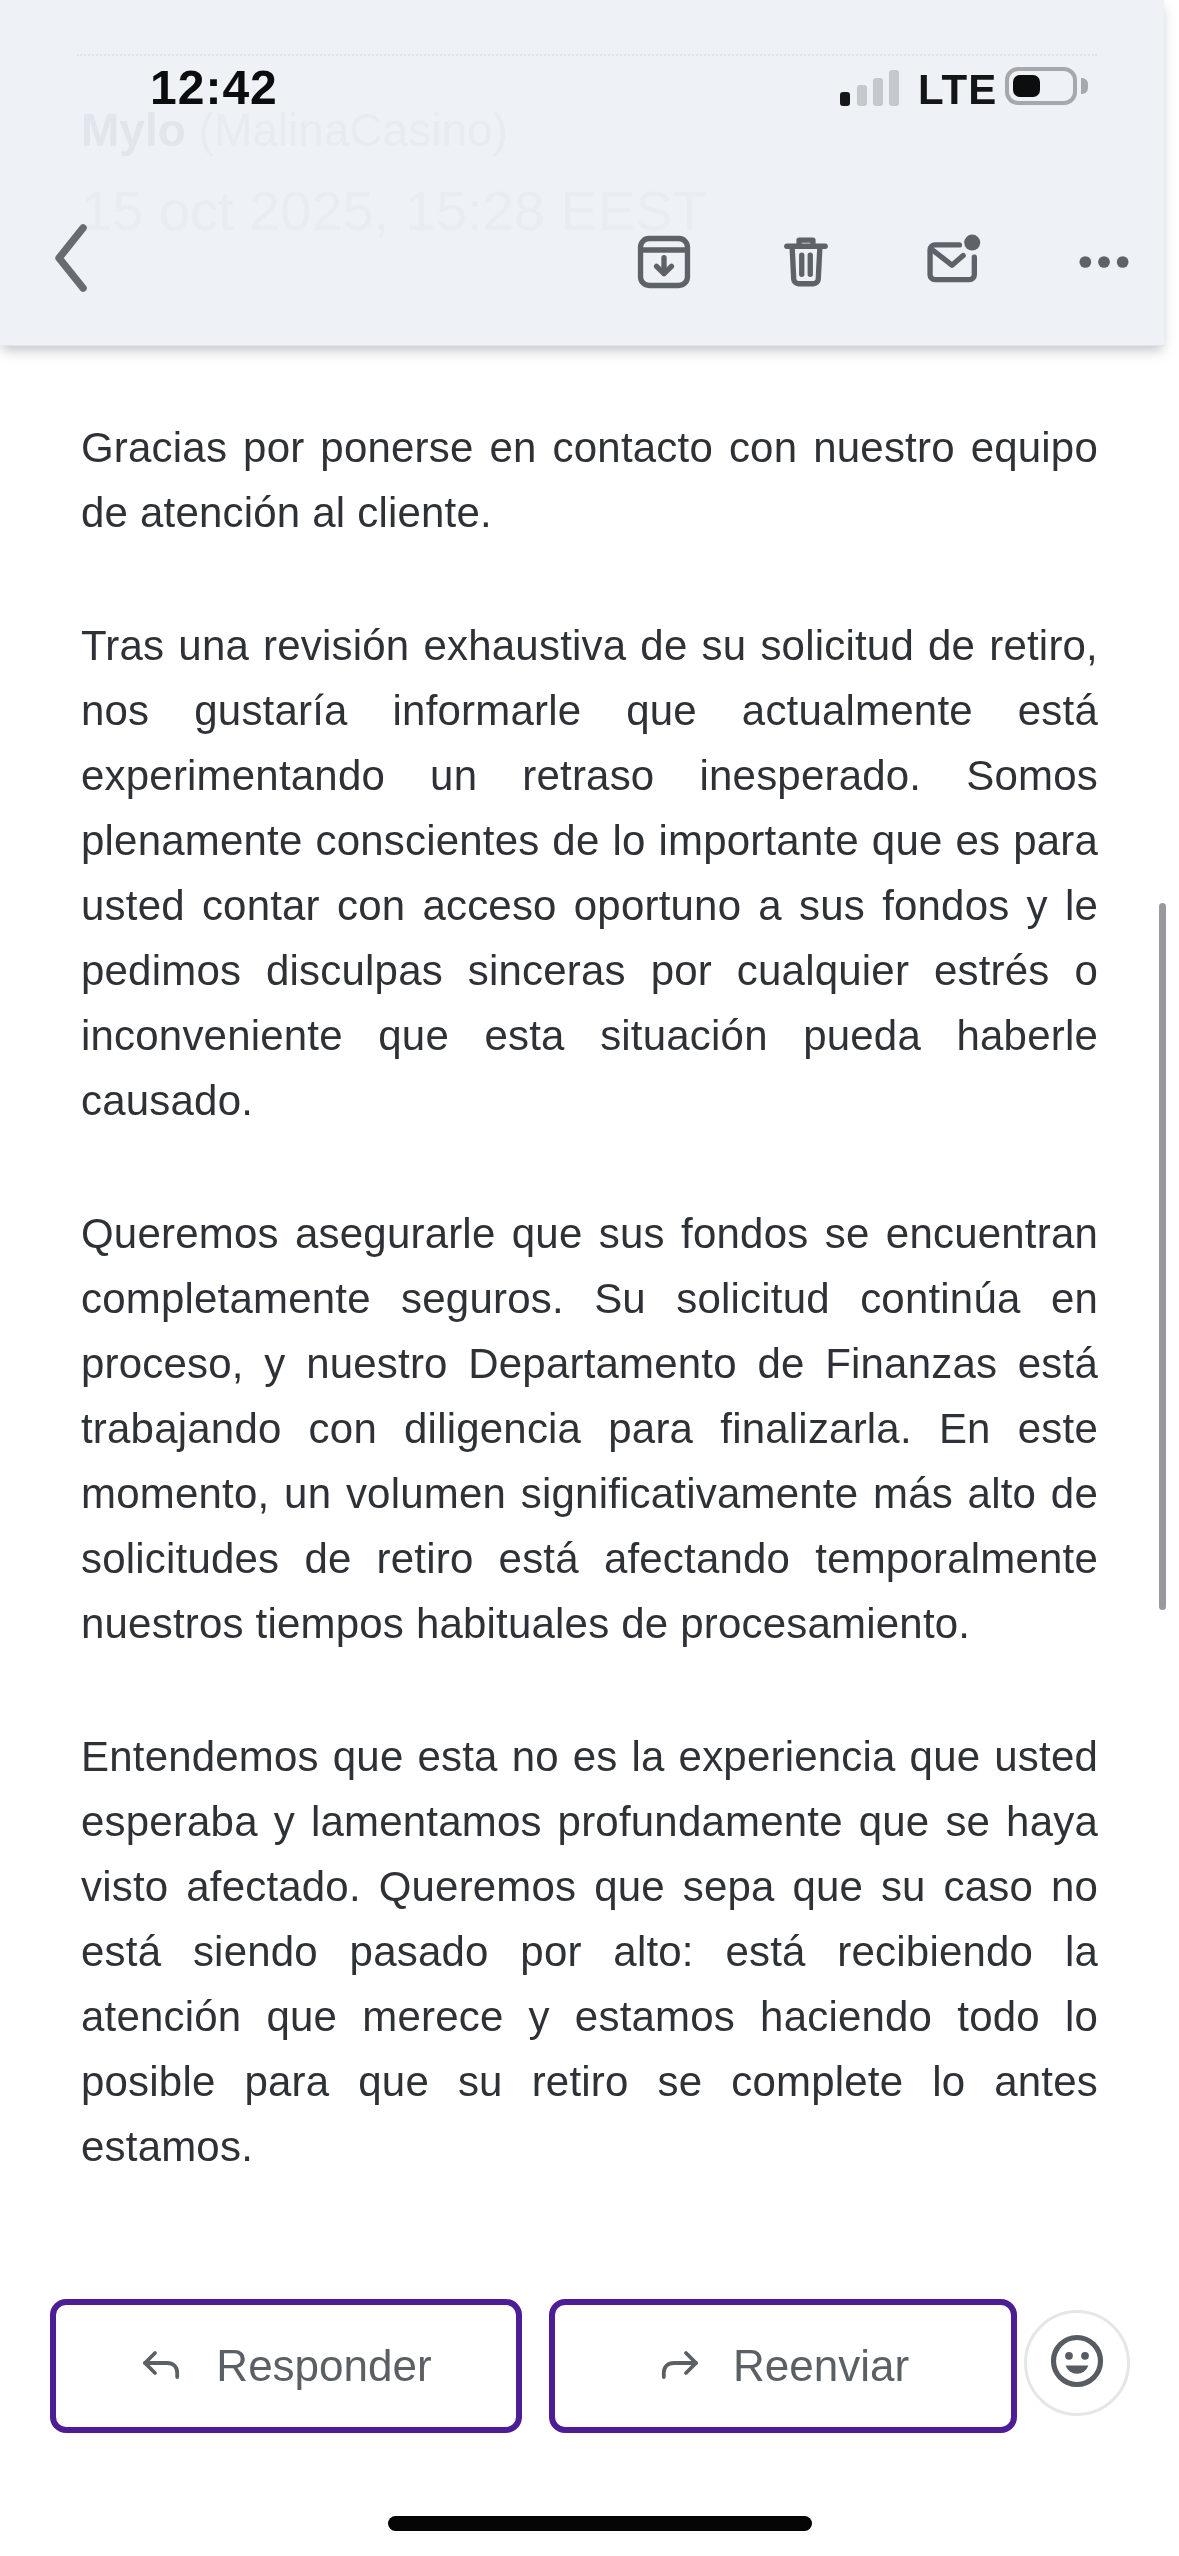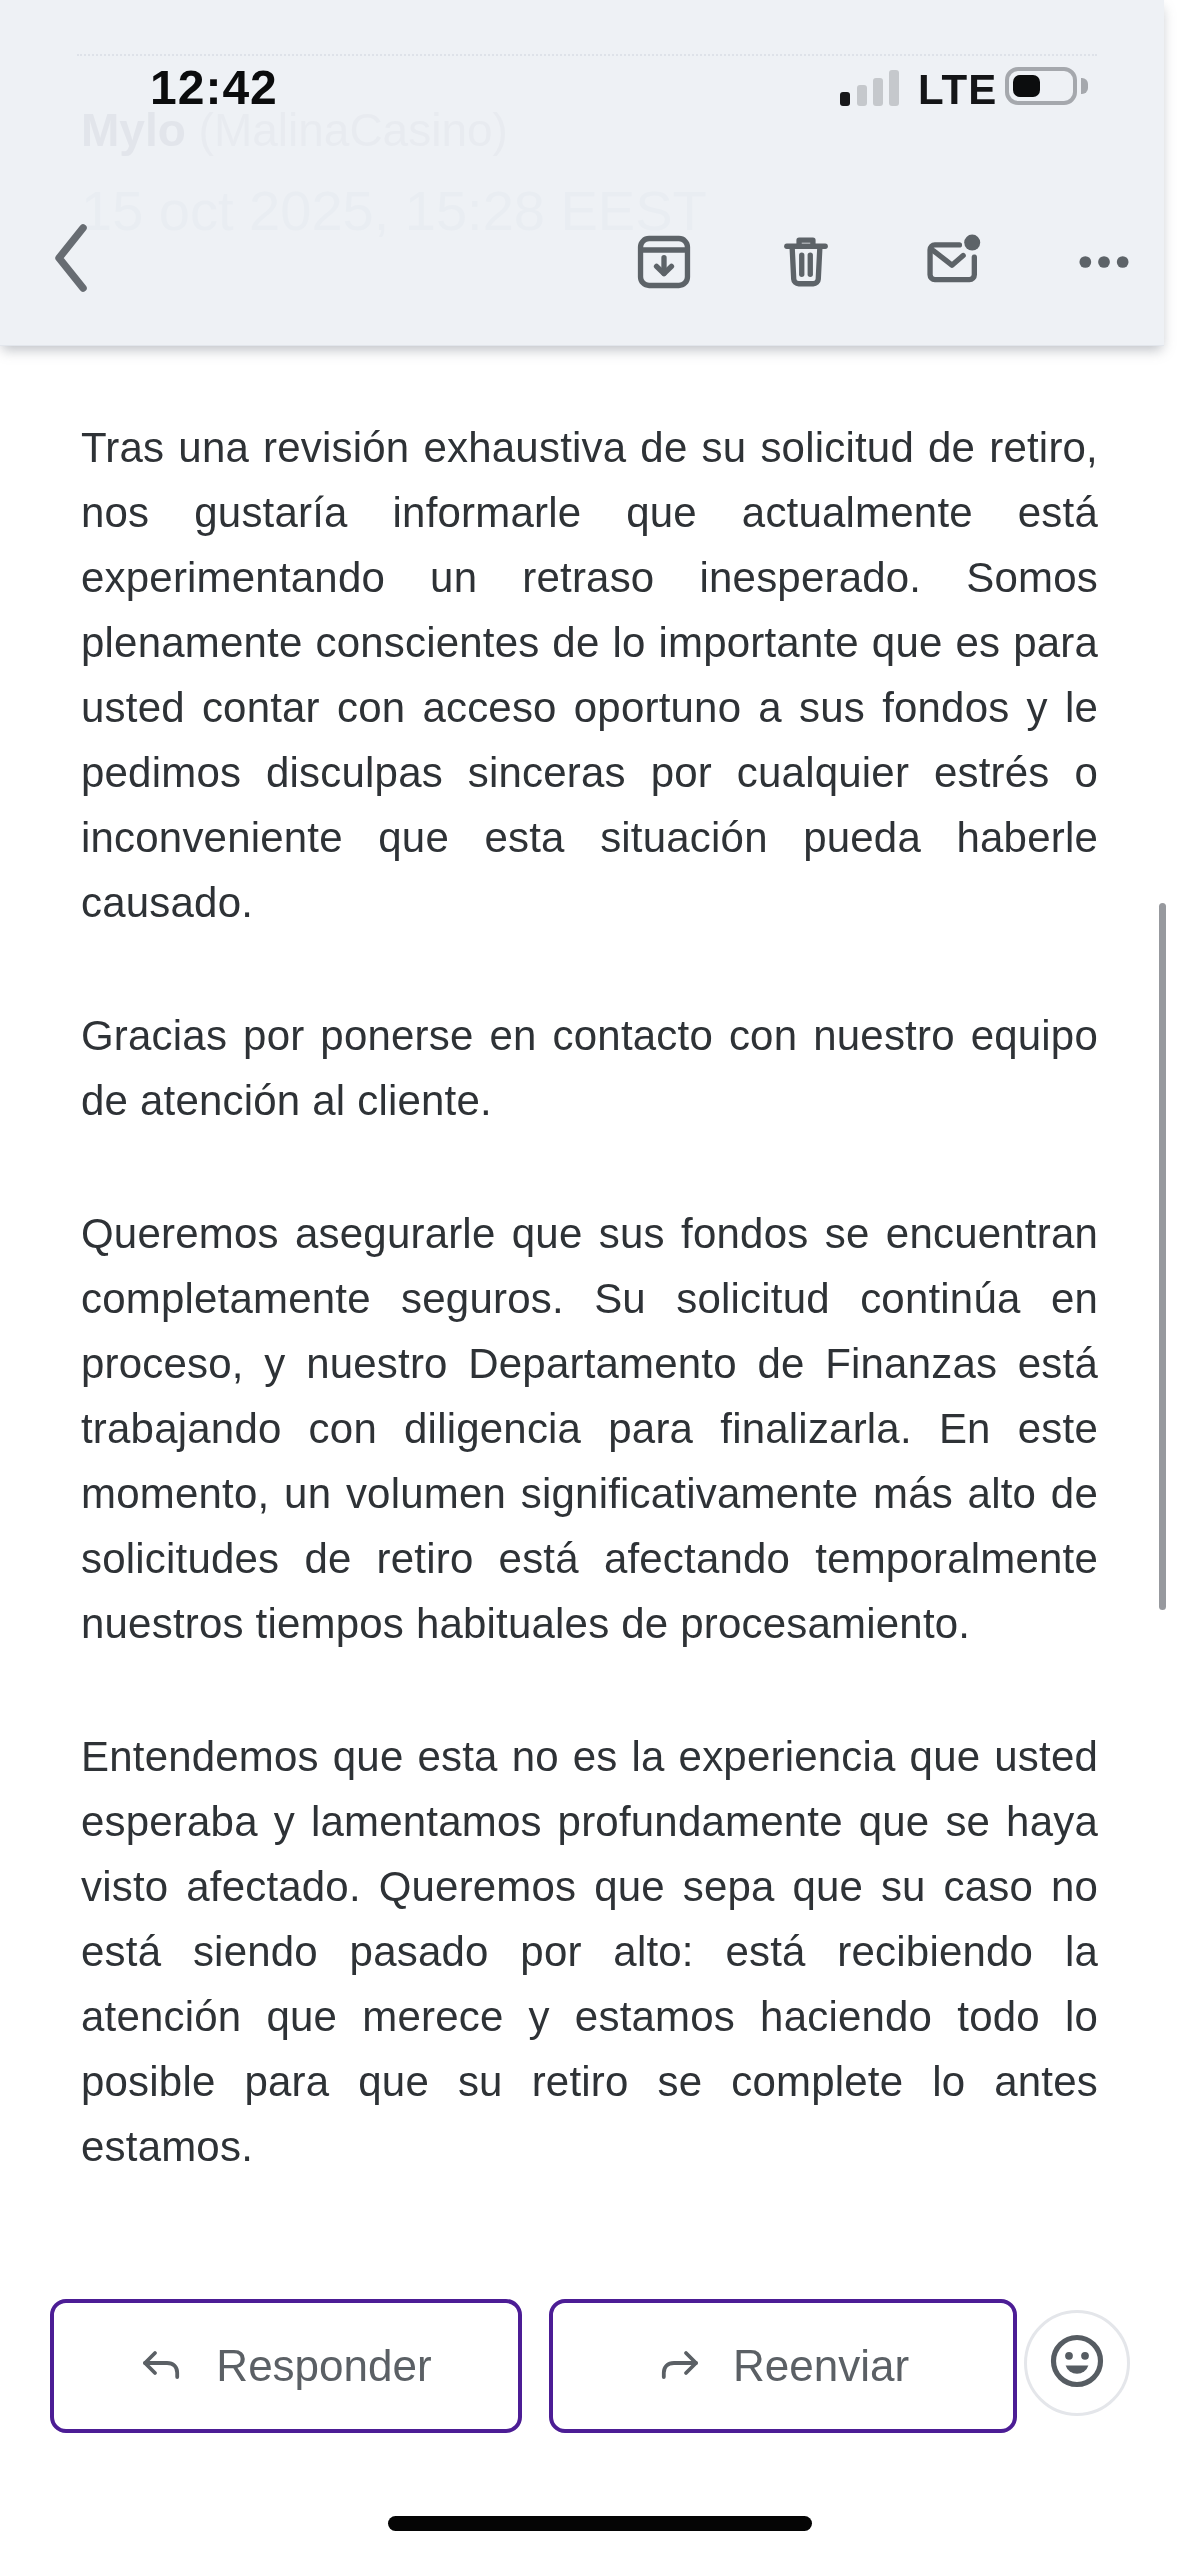--- a/index.html
+++ b/index.html
@@ -55,21 +55,21 @@
   .paragraph{margin:0 0 0 0;}
   .paragraph + .paragraph{margin-top:68px;}
   .pline{text-align:justify;text-align-last:justify;}
   .pline.lastline{text-align:left;text-align-last:left;}
   
   .scroll-thumb{position:absolute;left:1159px;top:903px;width:7px;height:707px;
     background:#97999e;border-radius:4px;}
   
   .action-btn{
     position:absolute;top:2299px;height:134px;background:#ffffff;
-    border:4px solid #4c1d95;border-radius:16px;box-sizing:border-box;
+    border:6px solid #4c1d95;border-radius:16px;box-sizing:border-box;
     display:flex;align-items:center;justify-content:center;gap:32px;
     color:#5b6065;font-size:44px;cursor:pointer;
   }
   .btn-reply{left:50px;width:472px;}
   .btn-forward{left:549px;width:468px;}
   .emoji-btn{
     position:absolute;left:1024px;top:2310px;width:106px;height:106px;border-radius:50%;
     background:#ffffff;border:3px solid #e4e6ea;box-sizing:border-box;
     display:flex;align-items:center;justify-content:center;cursor:pointer;
   }
@@ -149,33 +149,33 @@
         <svg width="64" height="64" viewBox="0 0 24 24" fill="#5d6368">
           <circle cx="5" cy="12" r="2.2"></circle>
             <circle cx="12" cy="12" r="2.2"></circle>
             <circle cx="19" cy="12" r="2.2"></circle>
         </svg>
       </span>
     </div>
   </div>
 
   <div class="email-body">
+    <div class="paragraph">
+        <div class="pline">Gracias por ponerse en contacto con nuestro equipo</div>
+        <div class="pline lastline">de atención al cliente.</div>
+      </div>
     <div class="paragraph">
         <div class="pline">Tras una revisión exhaustiva de su solicitud de retiro,</div>
         <div class="pline">nos gustaría informarle que actualmente está</div>
         <div class="pline">experimentando un retraso inesperado. Somos</div>
         <div class="pline">plenamente conscientes de lo importante que es para</div>
         <div class="pline">usted contar con acceso oportuno a sus fondos y le</div>
         <div class="pline">pedimos disculpas sinceras por cualquier estrés o</div>
         <div class="pline">inconveniente que esta situación pueda haberle</div>
         <div class="pline lastline">causado.</div>
-      </div>
-    <div class="paragraph">
-        <div class="pline">Gracias por ponerse en contacto con nuestro equipo</div>
-        <div class="pline lastline">de atención al cliente.</div>
       </div>
     <div class="paragraph">
         <div class="pline">Queremos asegurarle que sus fondos se encuentran</div>
         <div class="pline">completamente seguros. Su solicitud continúa en</div>
         <div class="pline">proceso, y nuestro Departamento de Finanzas está</div>
         <div class="pline">trabajando con diligencia para finalizarla. En este</div>
         <div class="pline">momento, un volumen significativamente más alto de</div>
         <div class="pline">solicitudes de retiro está afectando temporalmente</div>
         <div class="pline lastline">nuestros tiempos habituales de procesamiento.</div>
       </div>

